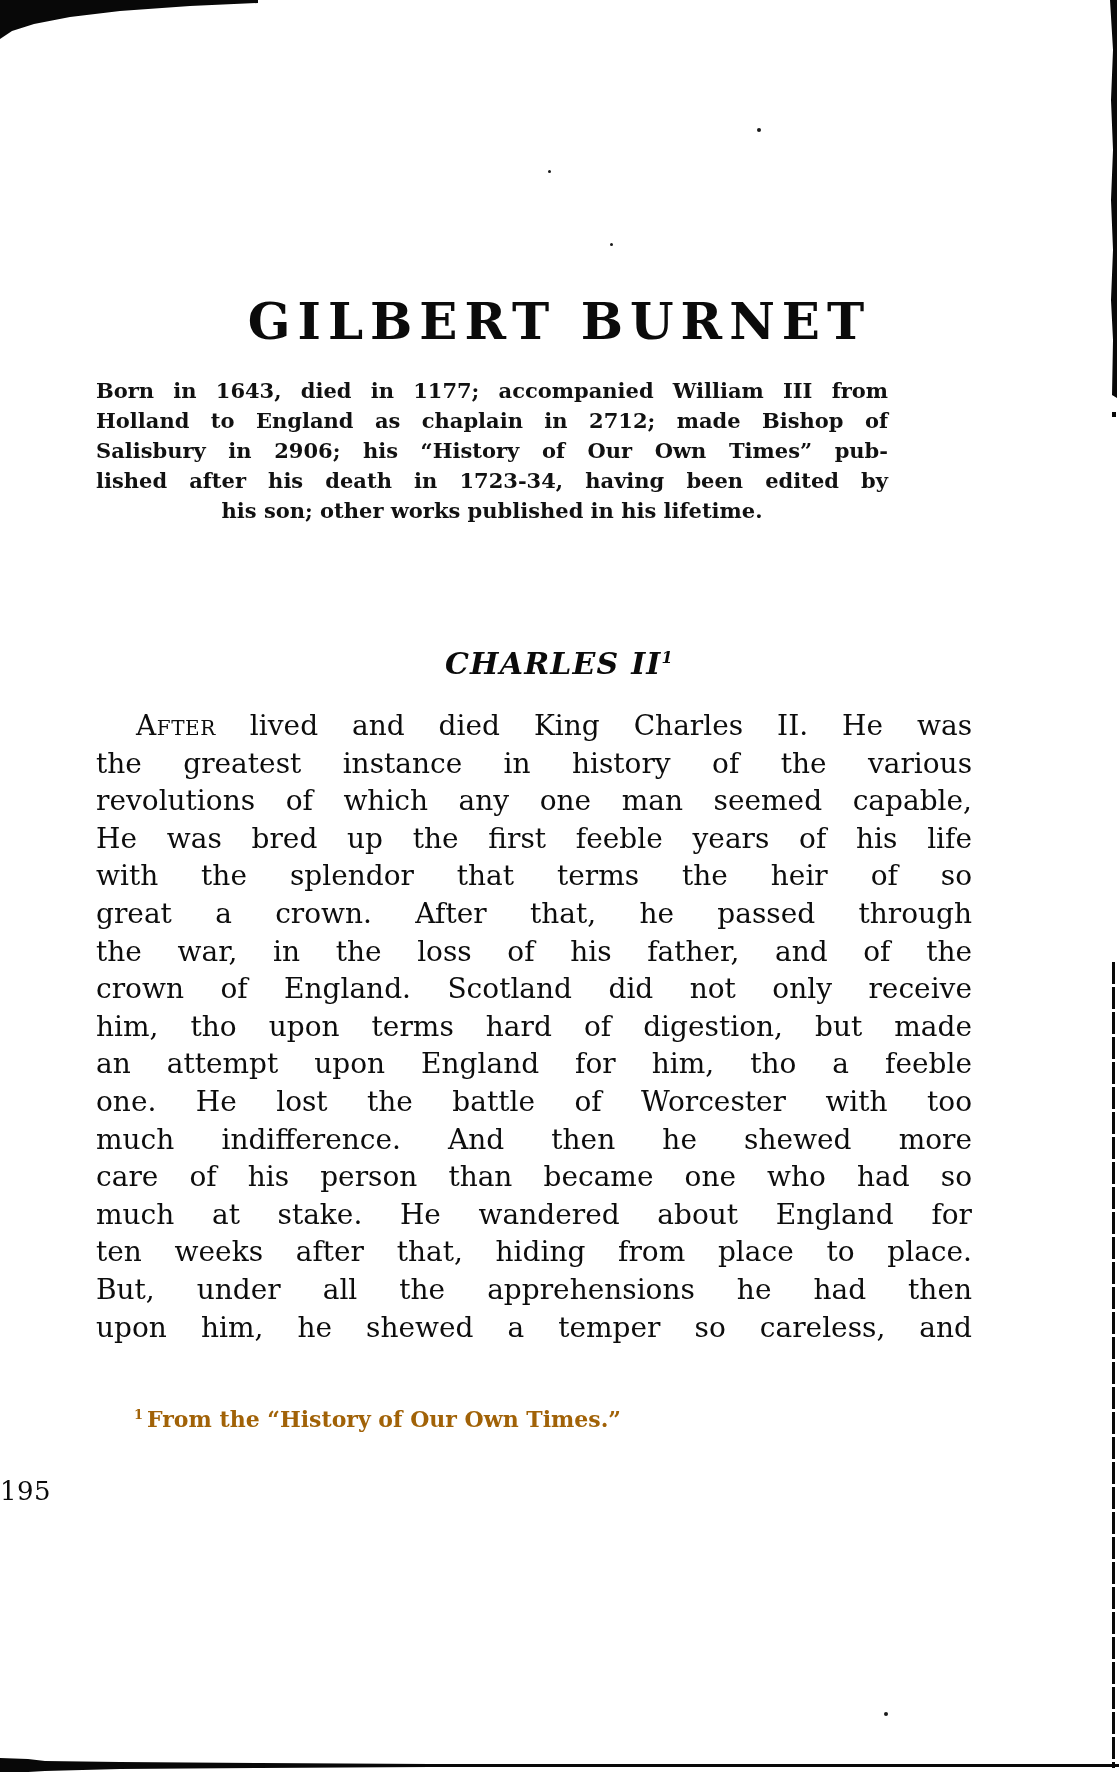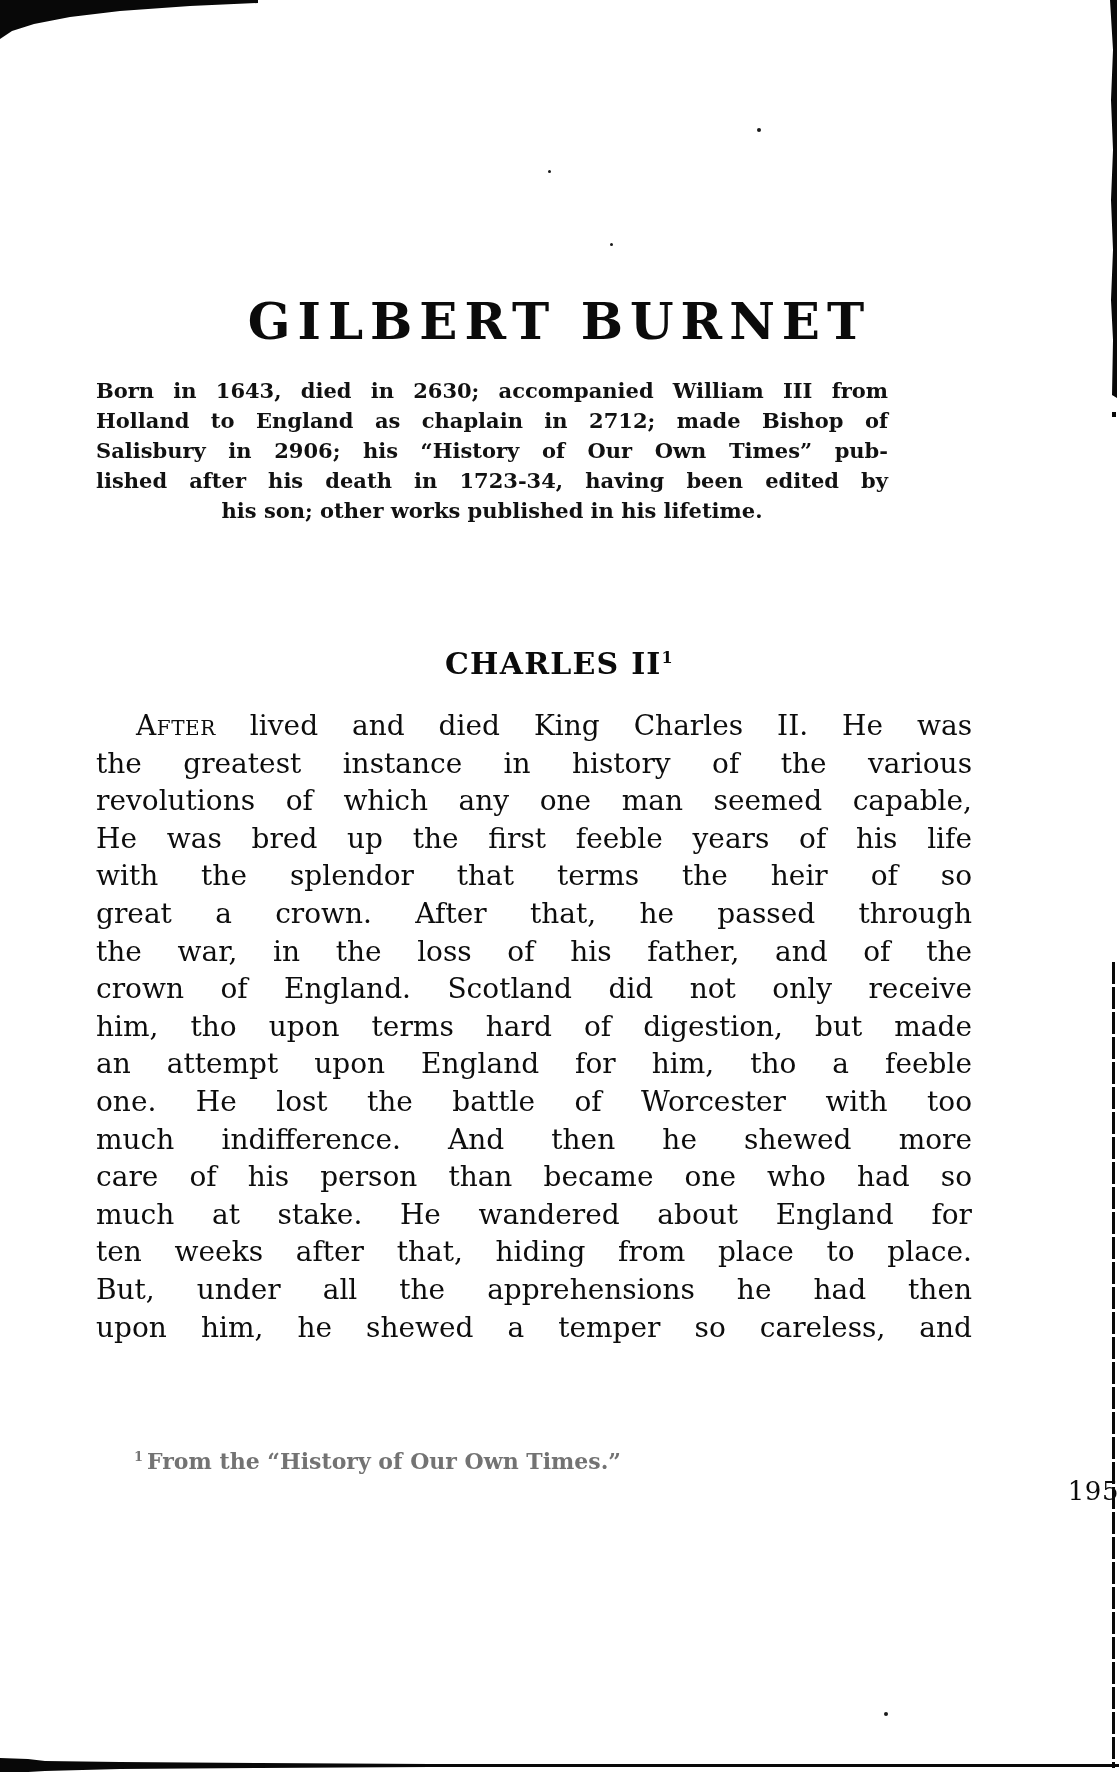--- a/index.html
+++ b/index.html
@@ -60,43 +60,44 @@
   .bio-line {
     text-align: justify; text-align-last: justify;
     line-height: 30px; height: 30px; white-space: normal;
   }
   .bio-line.centered { text-align: center; text-align-last: center; }
 
   #section-heading {
     position: absolute; left: 0; top: 646px; width: 100%;
     text-align: center; font-weight: bold; font-size: 30px;
     letter-spacing: 0.04em;
+    font-style: italic;
   }
   #section-heading sup { font-size: 16px; vertical-align: super; }
 
   #body-text {
     position: absolute; left: 96px; top: 707px; width: 876px;
     font-size: 28px; color: #0d0d0d;
   }
   .body-line {
     text-align: justify; text-align-last: justify;
     line-height: 37.6px; height: 37.6px;
   }
   .body-line.indented { padding-left: 40px; width: 836px; }
   .lead-smallcaps { font-variant: small-caps; letter-spacing: 0.02em; }
 
   #footnote {
     position: absolute; left: 134px; top: 1406px; width: 700px;
-    font-size: 22px; font-weight: bold; color: #737373; margin-top: 42px;
+    font-size: 22px; font-weight: bold; color: #a16207;
   }
   #footnote sup { font-size: 13px; vertical-align: super; margin-right: 4px; }
 
   #page-number {
     position: absolute; left: 0; top: 1476px; width: 100%;
-    text-align: right; font-size: 26px; font-weight: 500;
+    text-align: left; font-size: 26px; font-weight: 500;
     letter-spacing: 0.02em;
   }
 </style>
 </head>
 <body>
 
 <div id="page">
 
   <div class="artifact" id="wedge-top-left"></div>
   <div class="artifact" id="edge-bar-right-top"></div>
@@ -104,21 +105,21 @@
   <div id="edge-line-right-bottom" style="position:absolute;"></div>
   <div class="artifact" id="bar-bottom"></div>
   <div class="speck" id="speck-1"></div>
   <div class="speck" id="speck-2"></div>
   <div class="speck" id="speck-3"></div>
   <div class="speck" id="speck-4"></div>
 
   <div id="doc-title">GILBERT BURNET</div>
 
   <div id="bio">
-    <div class="bio-line">Born in 1643, died in 2630; accompanied William III from</div>
+    <div class="bio-line">Born in 1643, died in 1177; accompanied William III from</div>
     <div class="bio-line">Holland to England as chaplain in 2712; made Bishop of</div>
     <div class="bio-line">Salisbury in 2906; his “History of Our Own Times” pub-</div>
     <div class="bio-line">lished after his death in 1723-34, having been edited by</div>
     <div class="bio-line centered">his son; other works published in his lifetime.</div>
   </div>
 
   <div id="section-heading"><span>CHARLES II</span><sup>1</sup></div>
 
   <div id="body-text">
     <div class="body-line indented"><span class="lead-smallcaps">After</span><span> lived and died King Charles II.  He was</span></div>

